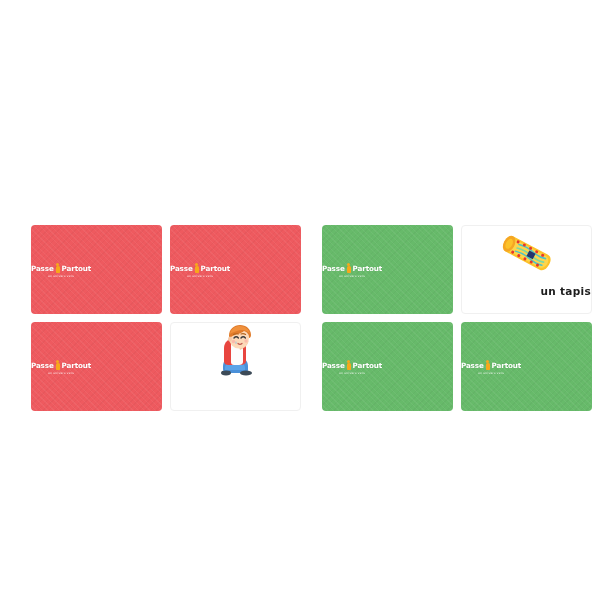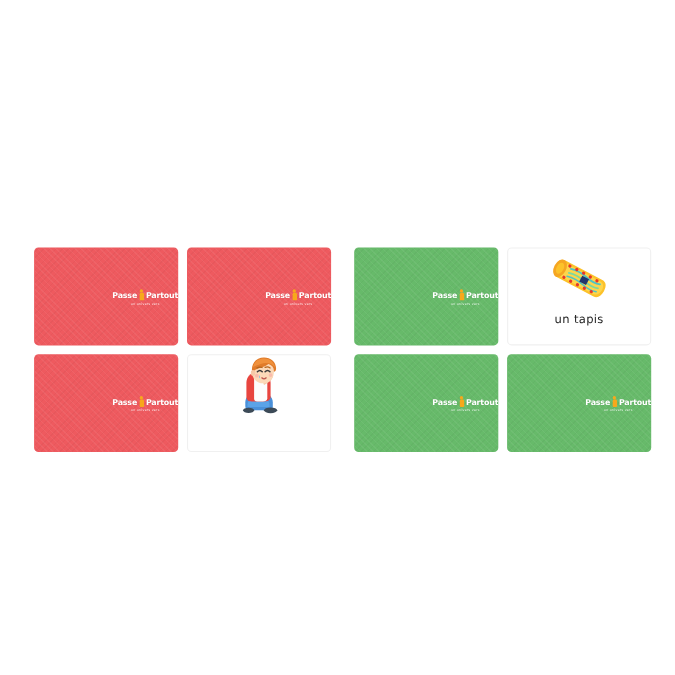--- a/index.html
+++ b/index.html
@@ -43,21 +43,21 @@
     height: 89px;
     border-radius: 4px;
     overflow: hidden;
     box-sizing: border-box;
   }
 
   
   .card.back {
     display: flex;
     align-items: center;
-    justify-content: flex-end;
+    justify-content: flex-start;
   }
   .card.back.red {
     background-color: #ee5a5f;
   }
   .card.back.green {
     background-color: #67ba6a;
   }
   
   .card.back::before {
     content: "";
@@ -147,24 +147,24 @@
     width: 131px;
     height: 58px;
     display: flex;
     align-items: center;
     justify-content: center;
     overflow: hidden;
   }
   .face-art svg { display: block; }
   .face-label {
     width: 100%;
-    text-align: center;
+    text-align: right;
     font-family: "DejaVu Sans", sans-serif;
     font-size: 10.5px;
-    font-weight: normal;
+    font-weight: bold;
     letter-spacing: 0.3px;
     color: #1d1d1d;
     margin-top: 1px;
   }
 </style>
 </head>
 <body>
 
 <div id="board">
 

